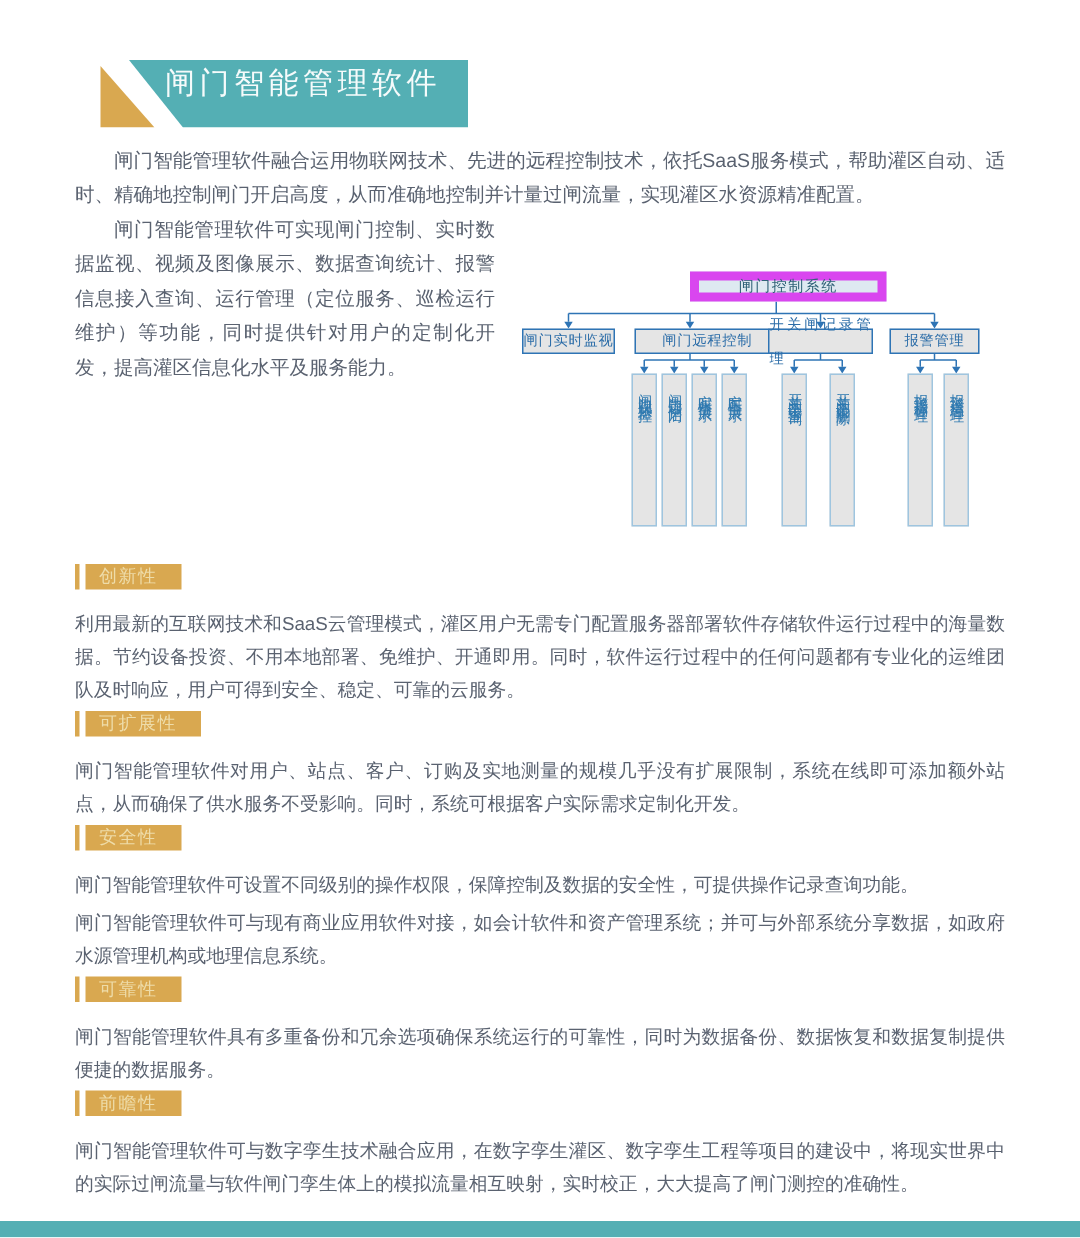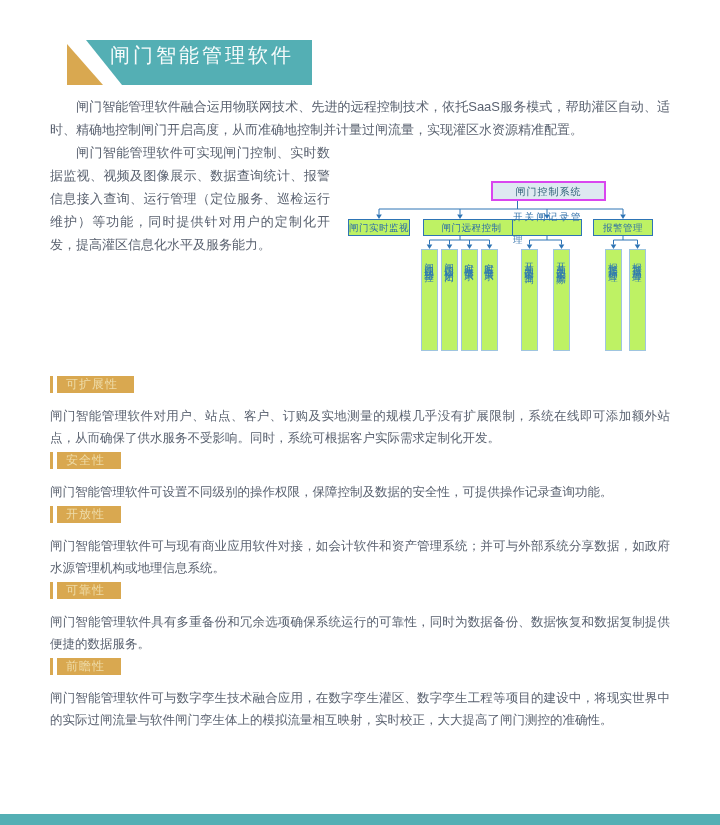--- a/index.html
+++ b/index.html
@@ -25,27 +25,26 @@
     color:#5A6270; font-size:13px; line-height:23px; text-align:justify;
   }
   .intro p { text-indent:2em; }
 
   
   .diagram {
     float:right; width:330px; height:195px; margin-top:33px; margin-left:10px;
     position:relative; shape-outside:margin-box;
   }
   .diagram svg.connectors { position:absolute; inset:0; }
-  .dg-box { position:absolute; background:#bef264; border:1px solid #2E74B5; }
+  .dg-box { position:absolute; background:#e5e5e5; border:1px solid #2E74B5; }
   .dg-root {
-    left:120px; top:7px; width:115px; height:20px;
-    background:#DEE9F1; border:2px solid #d946ef; color:#2F6177;
+    left:120px; top:7px; width:131px; height:20px;
+    background:#DEE9F1; border:6px solid #d946ef; color:#2F6177;
     font-size:10px; display:flex; align-items:center; justify-content:center;
     letter-spacing:1px;
-    margin-left:31px;
   }
   .dg-l2 {
     top:45px; height:17px; color:#2C6DA8; font-size:9.5px;
     display:flex; align-items:center; justify-content:center; letter-spacing:0.5px;
   }
   .dg-leaf {
     top:75px; width:17px; height:102px; border:1px solid #9FC5DF; color:#2E79B0;
     font-size:9.5px; writing-mode:vertical-lr; text-orientation:upright;
     letter-spacing:2px; display:flex; align-items:center; padding-top:5px;
     line-height:15px;
@@ -140,36 +139,39 @@
         <div class="dg-box dg-leaf" style="left:289px;">报警信息管理</div>
       </div>
     </div>
     <p>闸门智能管理软件可实现闸门控制、实时数据监视、视频及图像展示、数据查询统计、报警信息接入查询、运行管理（定位服务、巡检运行维护）等功能，同时提供针对用户的定制化开发，提高灌区信息化水平及服务能力。</p>
   </div>
 
   <div class="sections">
     <div class="section">
       <div class="sec-head">
         <div class="sec-accent"></div>
+        <div class="sec-title">创新性</div>
+      </div>
+      <div class="sec-body">利用最新的互联网技术和SaaS云管理模式，灌区用户无需专门配置服务器部署软件存储软件运行过程中的海量数据。节约设备投资、不用本地部署、免维护、开通即用。同时，软件运行过程中的任何问题都有专业化的运维团队及时响应，用户可得到安全、稳定、可靠的云服务。</div>
+    </div>
+    <div class="section">
+      <div class="sec-head">
+        <div class="sec-accent"></div>
         <div class="sec-title">可扩展性</div>
       </div>
       <div class="sec-body">闸门智能管理软件对用户、站点、客户、订购及实地测量的规模几乎没有扩展限制，系统在线即可添加额外站点，从而确保了供水服务不受影响。同时，系统可根据客户实际需求定制化开发。</div>
     </div>
     <div class="section">
       <div class="sec-head">
         <div class="sec-accent"></div>
         <div class="sec-title">安全性</div>
       </div>
       <div class="sec-body">闸门智能管理软件可设置不同级别的操作权限，保障控制及数据的安全性，可提供操作记录查询功能。</div>
     </div>
     <div class="section">
-      <div class="sec-head">
-        <div class="sec-accent"></div>
-        <div class="sec-title">开放性</div>
-      </div>
       <div class="sec-body">闸门智能管理软件可与现有商业应用软件对接，如会计软件和资产管理系统；并可与外部系统分享数据，如政府水源管理机构或地理信息系统。</div>
     </div>
     <div class="section">
       <div class="sec-head">
         <div class="sec-accent"></div>
         <div class="sec-title">可靠性</div>
       </div>
       <div class="sec-body">闸门智能管理软件具有多重备份和冗余选项确保系统运行的可靠性，同时为数据备份、数据恢复和数据复制提供便捷的数据服务。</div>
     </div>
     <div class="section">

